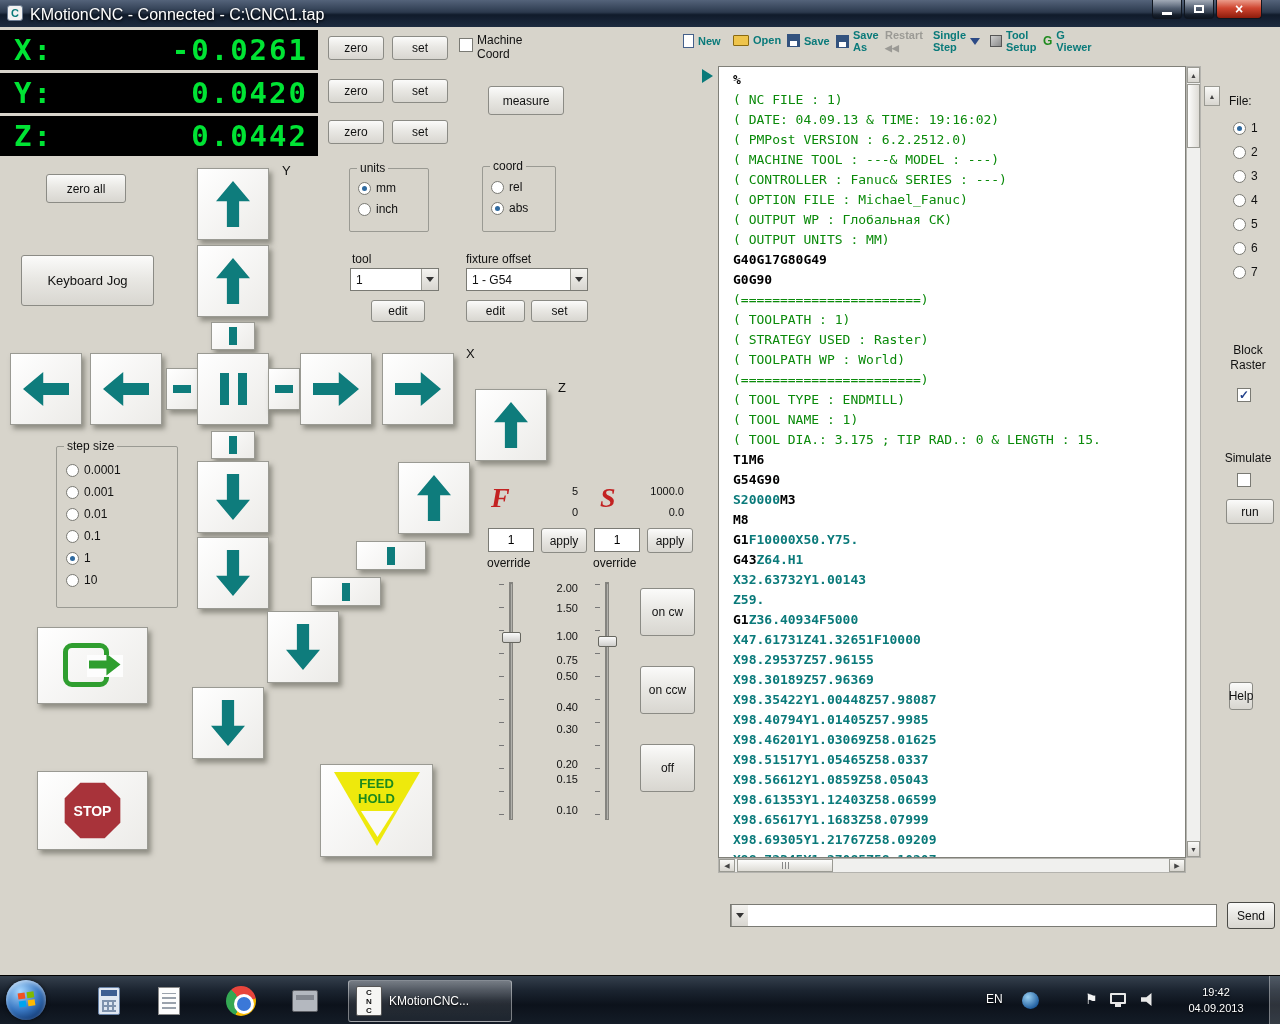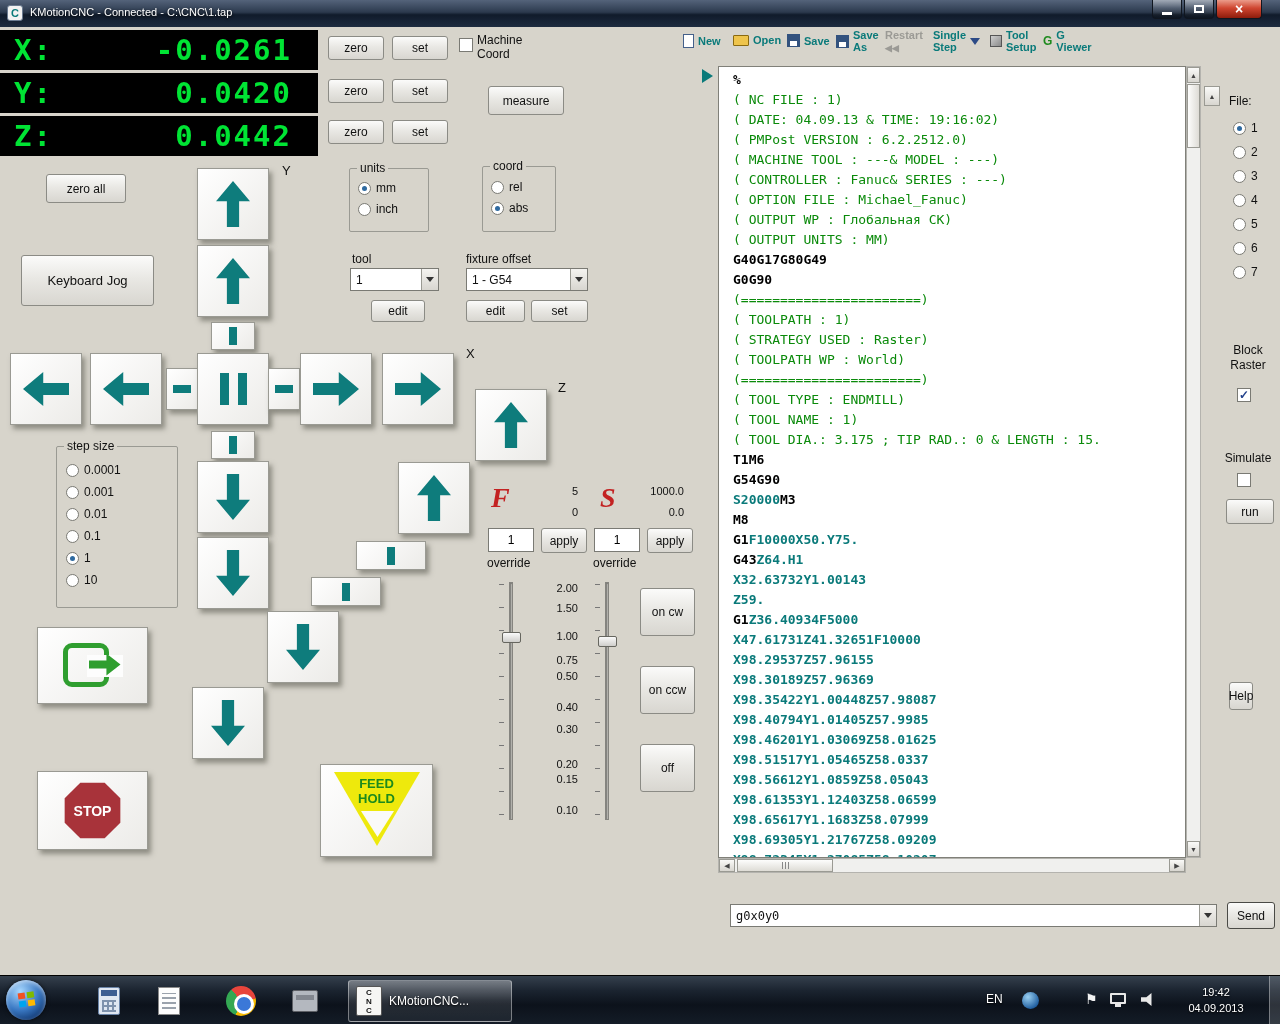--- a/index.html
+++ b/index.html
@@ -5,21 +5,21 @@
 <style>
   *{box-sizing:border-box;margin:0;padding:0}
   body{margin:0;background:#555}
   .screen{position:relative;width:1280px;height:1024px;background:#d7d4cb;overflow:hidden;
     font-family:"Liberation Sans",sans-serif;font-size:12px;color:#111;user-select:none}
   
   .titlebar{position:absolute;left:0;top:0;width:1280px;height:27px;
     background:linear-gradient(180deg,#54637a 0%,#2c3a4e 45%,#101b2b 55%,#1d2b3f 100%);}
   .app-icon{position:absolute;left:7px;top:5px;width:16px;height:16px;background:#f2f2f2;border:1px solid #6a7a90;
     border-radius:3px;color:#0a7a7a;font-weight:bold;font-size:11px;text-align:center;line-height:14px}
-  .title-text{position:absolute;left:30px;top:6px;color:#fff;font-size:11px;text-shadow:0 1px 3px #000;white-space:nowrap}
+  .title-text{position:absolute;left:30px;top:6px;color:#fff;font-size:16px;text-shadow:0 1px 3px #000;white-space:nowrap}
   .wbtn{position:absolute;top:0;height:19px;border:1px solid #10161f;border-top:none;border-radius:0 0 4px 4px;
     background:linear-gradient(180deg,rgba(255,255,255,.45),rgba(255,255,255,.12) 45%,rgba(0,0,0,.3));
     display:flex;align-items:center;justify-content:center;color:#fff}
   .wbtn.min{right:98px;width:30px}.wbtn.max{right:66px;width:30px}
   .wbtn.close{right:18px;width:46px;background:linear-gradient(180deg,#eb9c8a,#cf4630 45%,#8e1c0c);font-size:14px;font-weight:bold}
   .glyph-min{width:10px;height:3px;background:#fff;margin-top:8px}
   .glyph-max{width:10px;height:8px;border:2px solid #fff}
   
   .btn{position:absolute;background:linear-gradient(180deg,#fbfbfa,#e9e8e4 45%,#d8d6d0);
     border:1px solid #8b8b85;border-radius:3px;display:flex;align-items:center;justify-content:center;
@@ -37,21 +37,21 @@
   .checkbox.checked::after{content:"✓"}
   .combo{position:absolute;height:23px;background:#fff;border:1px solid #7a7a74;display:flex;align-items:center}
   .combo-text{flex:1;padding-left:5px;font-size:12px;overflow:hidden;white-space:nowrap}
   .combo-btn{width:17px;height:100%;background:linear-gradient(180deg,#f4f3f0,#d8d6d0);border-left:1px solid #9a9a93;
     display:flex;align-items:center;justify-content:center;flex:none}
   .caret{width:0;height:0;border-left:4px solid transparent;border-right:4px solid transparent;border-top:5px solid #333}
   .lbl{position:absolute;font-size:12px;white-space:nowrap}
   
   .dro-row{position:absolute;left:0;width:318px;height:40px;background:#000;display:flex;align-items:center;
     color:#00e434;font-family:"DejaVu Sans Mono",monospace;font-weight:bold;font-size:29px;letter-spacing:2px}
-  .dro-label{margin-left:14px}.dro-value{margin-left:auto;margin-right:26px}
+  .dro-label{margin-left:14px}.dro-value{margin-left:auto;margin-right:10px}
   
   .arrow{background:#0e7c7c}
   .arrow.up{width:34px;height:46px;clip-path:polygon(50% 0,100% 44%,68% 44%,68% 100%,32% 100%,32% 44%,0 44%)}
   .arrow.down{width:34px;height:46px;clip-path:polygon(50% 100%,100% 56%,68% 56%,68% 0,32% 0,32% 56%,0 56%)}
   .arrow.left{width:46px;height:34px;clip-path:polygon(0 50%,44% 0,44% 32%,100% 32%,100% 68%,44% 68%,44% 100%)}
   .arrow.right{width:46px;height:34px;clip-path:polygon(100% 50%,56% 0,56% 32%,0 32%,0 68%,56% 68%,56% 100%)}
   .bar-v{width:8px;height:18px;background:#0e7c7c}
   .bar-h{width:18px;height:8px;background:#0e7c7c}
   .pause-icon{display:flex;gap:9px}.pause-icon span{width:9px;height:32px;background:#0e7c7c}
   
@@ -484,21 +484,20 @@
       </div>
     </div>
   <div class="lbl" style="left:1222px;top:343px;width:52px;white-space:normal;text-align:center;line-height:15px">Block Raster</div>
   <span class="checkbox checked" style="left:1237px;top:388px"></span>
   <div class="lbl" style="left:1222px;top:451px;width:52px;text-align:center">Simulate</div>
   <span class="checkbox" style="left:1237px;top:473px"></span>
   <div class="btn" style="left:1226px;top:499px;width:48px;height:25px">run</div>
   <div class="btn" style="left:1229px;top:682px;width:24px;height:28px">Help</div>
 
   <div class="combo" style="left:730px;top:904px;width:487px">
-    <span class="combo-text" style="font-family:'DejaVu Sans Mono',monospace">g0x0y0</span>
     <span class="combo-btn">
         <span class="caret"></span>
       </span>
   </div>
   <div class="btn" style="left:1227px;top:902px;width:48px;height:27px;border-color:#4a4a46">Send</div>
 
 
   <div class="taskbar">
     <div class="orb">
         <span class="orb-flag"></span>

